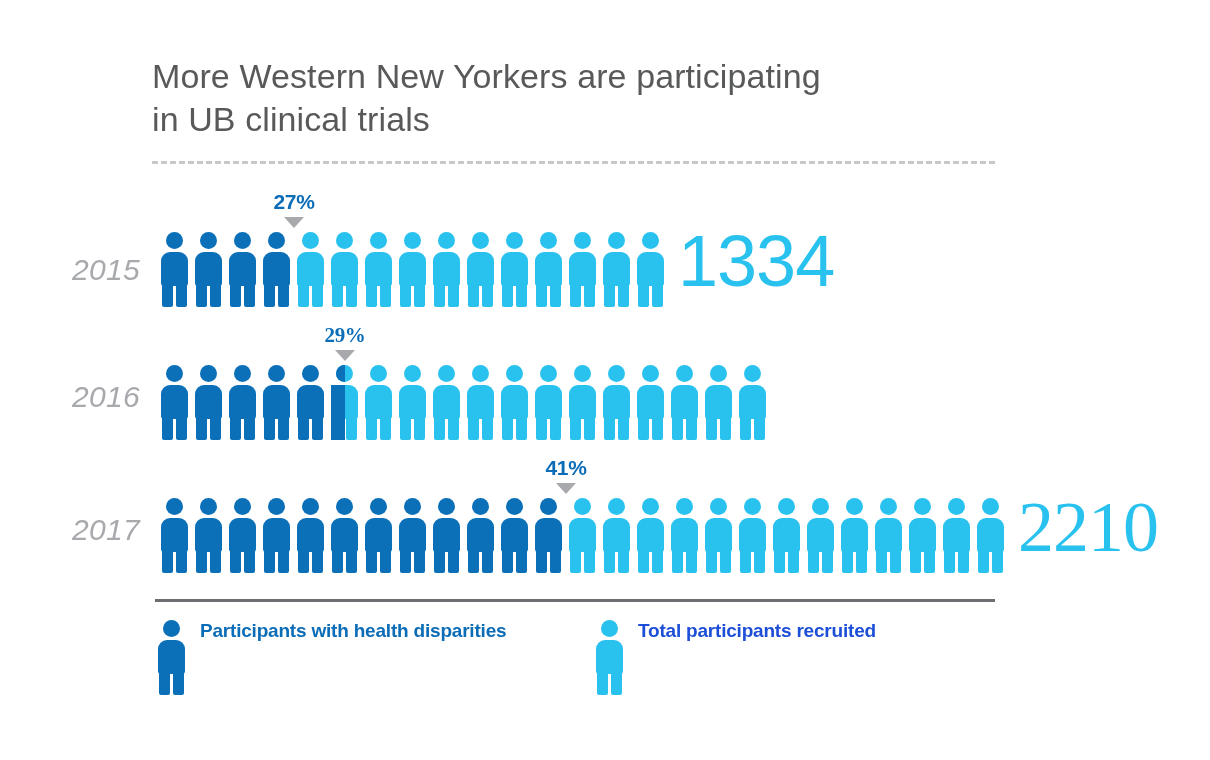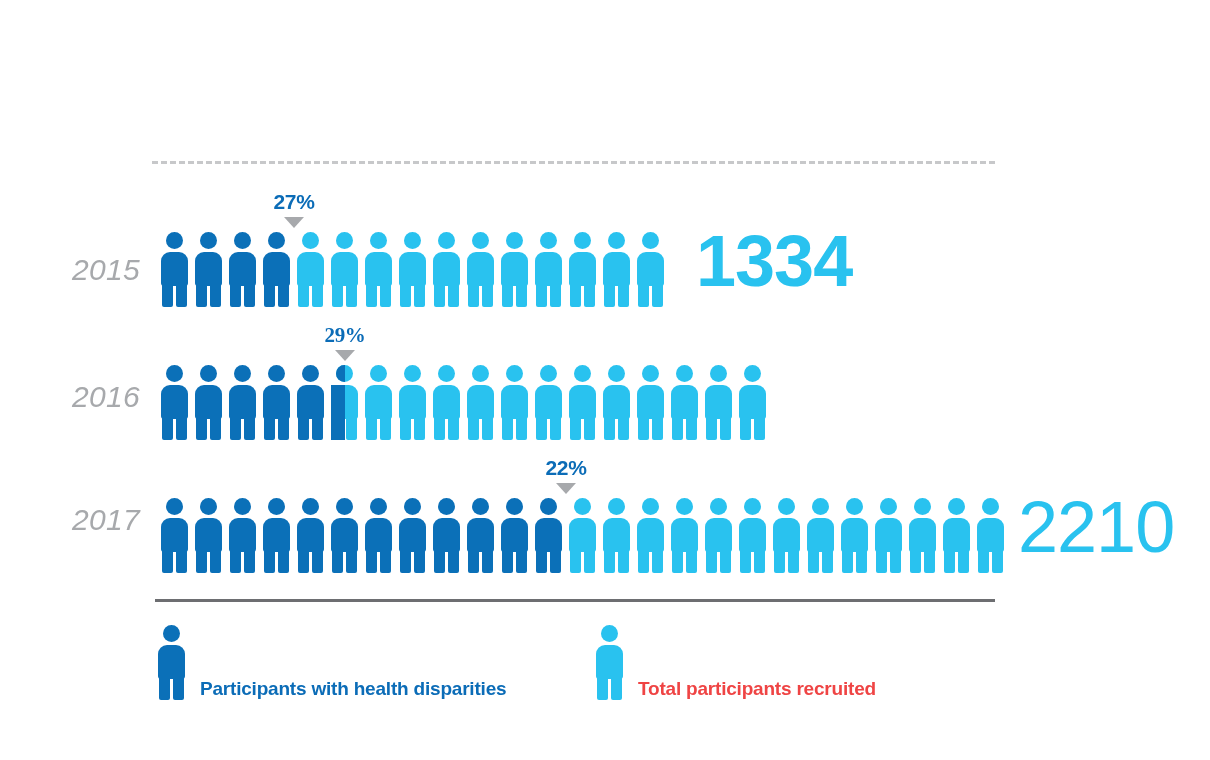--- a/index.html
+++ b/index.html
@@ -66,21 +66,21 @@
     width: 140px;
     text-align: right;
     font-size: 30px;
     font-style: italic;
     color: #a7a9ac;
     font-weight: 400;
     letter-spacing: 0.3px;
   }
   .row-2015 .year-label { top: 63px; }
   .row-2016 .year-label { top: 57px; font-style: italic; }
-  .row-2017 .year-label { top: 47px; text-align: right; }
+  .row-2017 .year-label { top: 57px; text-align: right; }
 
   
   .pct-callout {
     position: absolute;
     top: 0px;
     width: 90px;
     text-align: center;
   }
   .pct-value {
     font-size: 21px;
@@ -191,46 +191,50 @@
   .legend {
     position: absolute;
     left: 155px;
     top: 620px;
     height: 80px;
   }
   .legend-item {
     position: absolute;
     top: 0;
     display: flex;
-    align-items: flex-end;
+    align-items: flex-start;
     height: 80px;
   }
   .legend-item.item-0 { left: 0px; }
   .legend-item.item-1 { left: 438px; }
   .legend-fig {
     position: relative;
     width: 34px;
     height: 75px;
     flex: 0 0 auto;
   }
   .legend-text {
     font-size: 19px;
     font-weight: 700;
     letter-spacing: -0.2px;
     margin-left: 11px;
     white-space: nowrap;
   }
   .legend-text.dark  { color: #0b6cb7; }
-  .legend-text.light { color: #ef4444; }
+  .legend-text.light { color: #1d4ed8; }
 </style>
 </head>
 <body>
 
 <div id="infographic">
 
+  <div class="title-block">
+    <div class="title-line">More Western New Yorkers are participating</div>
+    <div class="title-line">in UB clinical trials</div>
+  </div>
 
   <div class="dashed-rule"></div>
 
   <div id="rows-host">
       <div class="row row-2015" style="top: 190px;">
         <div class="year-label">2015</div>
         <div class="figures">
           <div class="figure">
             <div class="head">
               <div class="fill fill-dark"></div>
@@ -379,21 +383,21 @@
               <div class="torso fill-light"></div>
               <div class="leg-l fill-light"></div>
               <div class="leg-r fill-light"></div>
             </div>
           </div>
         </div>
         <div class="pct-callout" style="left: 249px;">
           <div class="pct-value">27%</div>
           <div class="pct-arrow"></div>
         </div>
-        <div class="total" style="left: 696px; font-weight: bold;">1334</div>
+        <div class="total" style="left: 678px;">1334</div>
       </div>
       <div class="row row-2016" style="top: 323px;">
         <div class="year-label">2016</div>
         <div class="figures">
           <div class="figure">
             <div class="head">
               <div class="fill fill-dark"></div>
             </div>
             <div class="body">
               <div class="torso fill-dark"></div>
@@ -827,24 +831,24 @@
               <div class="fill fill-light"></div>
             </div>
             <div class="body">
               <div class="torso fill-light"></div>
               <div class="leg-l fill-light"></div>
               <div class="leg-r fill-light"></div>
             </div>
           </div>
         </div>
         <div class="pct-callout" style="left: 521px;">
-          <div class="pct-value">22%</div>
+          <div class="pct-value">41%</div>
           <div class="pct-arrow"></div>
         </div>
-        <div class="total" style="left: 1018px;">2210</div>
+        <div class="total" style="left: 1018px; font-family: Liberation Serif, serif;">2210</div>
       </div>
     </div>
 
   <div class="solid-rule"></div>
 
   <div class="legend" id="legend-host">
       <div class="legend-item item-0">
         <div class="figure legend-fig">
           <div class="head">
             <div class="fill fill-dark"></div>

